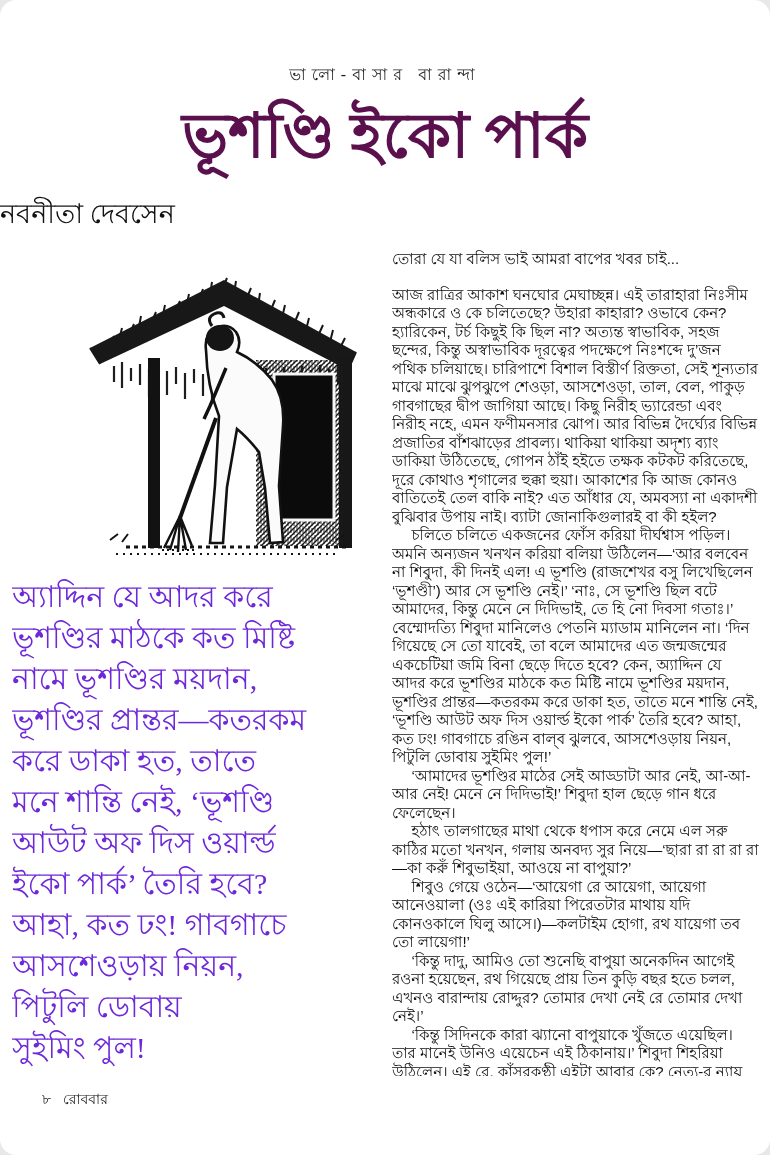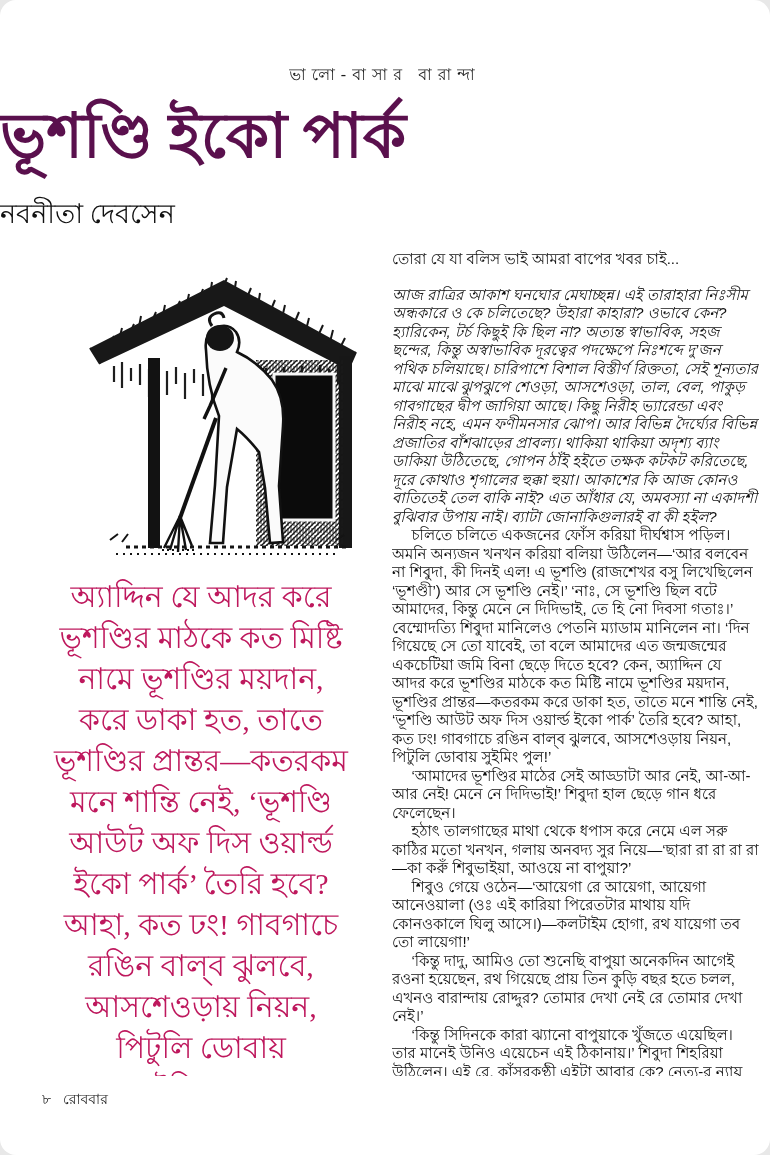--- a/index.html
+++ b/index.html
@@ -16,55 +16,55 @@
   }
   .kicker {
     position: absolute; top: 62px; left: 0; width: 770px;
     text-align: center;
     font-size: 16px; letter-spacing: 0.38em;
     color: #1c1c1c;
     white-space: nowrap;
   }
   .title {
     position: absolute; top: 88px; left: 0; width: 770px;
-    text-align: left;
+    text-align: center;
     font-size: 62px; line-height: 96px; font-weight: 700;
     color: #5a104d;
     white-space: nowrap;
   }
   .author {
     position: absolute; top: 194px; left: 0; width: 770px;
     font-size: 27px; line-height: 40px; font-weight: 400;
     color: #111111;
   }
   .illustration {
     position: absolute; left: 86px; top: 256px;
     width: 276px; height: 302px;
   }
   .pullquote {
     position: absolute; left: 12px; top: 576px;
     width: 378px; height: 500px;
-    text-align: center;
+    text-align: left;
     font-size: 30px; line-height: 41px;
-    font-weight: 500; color: #be185d;
+    font-weight: 500; color: #6d28d9;
     overflow: hidden;
   }
   .pullquote .pq-line { white-space: nowrap; }
   .bodycol {
     position: absolute; left: 392px; top: 250px;
     width: 367px; height: 826px;
     font-family: "Liberation Sans", "DejaVu Sans", sans-serif;
     font-size: 15px; line-height: 18.5px;
     color: #101010;
     text-align: left;
     overflow: hidden;
   }
   .epigraph { margin-bottom: 17px; }
   .bodycol p { text-indent: 1.3em; }
-  .bodycol p.first { text-indent: 0; font-style: italic; }
+  .bodycol p.first { text-indent: 0; }
   .footer {
     position: absolute; left: 42px; top: 1088px;
     font-family: "Liberation Sans", "DejaVu Sans", sans-serif;
     font-size: 14px; color: #1a1a1a;
     display: flex; gap: 12px; align-items: baseline;
   }
 </style>
 </head>
 <body>
 
@@ -128,27 +128,26 @@
       <path d="M40,291 H260" stroke-width="3" stroke-dasharray="4 4"></path>
       <path d="M30,298 H252" stroke-width="2" stroke-dasharray="2 5"></path>
       <path d="M24,284 l8,-6 M36,286 l6,-8 M250,284 l8,-5" stroke-width="2"></path>
     </g>
   </svg>
 
   <div class="pullquote">
     <div class="pq-line">অ্যাদ্দিন যে আদর করে</div>
     <div class="pq-line">ভূশণ্ডির মাঠকে কত মিষ্টি</div>
     <div class="pq-line">নামে ভূশণ্ডির ময়দান,</div>
+    <div class="pq-line">ভূশণ্ডির প্রান্তর—কতরকম</div>
     <div class="pq-line">করে ডাকা হত, তাতে</div>
-    <div class="pq-line">ভূশণ্ডির প্রান্তর—কতরকম</div>
     <div class="pq-line">মনে শান্তি নেই, ‘ভূশণ্ডি</div>
     <div class="pq-line">আউট অফ দিস ওয়ার্ল্ড</div>
     <div class="pq-line">ইকো পার্ক’ তৈরি হবে?</div>
     <div class="pq-line">আহা, কত ঢং! গাবগাচে</div>
-    <div class="pq-line">রঙিন বাল্‌ব ঝুলবে,</div>
     <div class="pq-line">আসশেওড়ায় নিয়ন,</div>
     <div class="pq-line">পিটুলি ডোবায়</div>
     <div class="pq-line">সুইমিং পুল!</div>
   </div>
 
   <div class="bodycol">
     <div class="epigraph">তোরা যে যা বলিস ভাই আমরা বাপের খবর চাই...</div>
     <p class="first">আজ রাত্রির আকাশ ঘনঘোর মেঘাচ্ছন্ন। এই তারাহারা নিঃসীম অন্ধকারে ও কে চলিতেছে? উহারা কাহারা? ওভাবে কেন? হ্যারিকেন, টর্চ কিছুই কি ছিল না? অত্যন্ত স্বাভাবিক, সহজ ছন্দের, কিন্তু অস্বাভাবিক দূরত্বের পদক্ষেপে নিঃশব্দে দু’জন পথিক চলিয়াছে। চারিপাশে বিশাল বিস্তীর্ণ রিক্ততা, সেই শূন্যতার মাঝে মাঝে ঝুপঝুপে শেওড়া, আসশেওড়া, তাল, বেল, পাকুড় গাবগাছের দ্বীপ জাগিয়া আছে। কিছু নিরীহ ভ্যারেন্ডা এবং নিরীহ নহে, এমন ফণীমনসার ঝোপ। আর বিভিন্ন দৈর্ঘ্যের বিভিন্ন প্রজাতির বাঁশঝাড়ের প্রাবল্য। থাকিয়া থাকিয়া অদৃশ্য ব্যাং ডাকিয়া উঠিতেছে, গোপন ঠাঁই হইতে তক্ষক কটকট করিতেছে, দূরে কোথাও শৃগালের হুক্কা হুয়া। আকাশের কি আজ কোনও বাতিতেই তেল বাকি নাই? এত আঁধার যে, অমবস্যা না একাদশী বুঝিবার উপায় নাই। ব্যাটা জোনাকিগুলারই বা কী হইল?</p>
     <p>চলিতে চলিতে একজনের ফোঁস করিয়া দীর্ঘশ্বাস পড়িল। অমনি অন্যজন খনখন করিয়া বলিয়া উঠিলেন—‘আর বলবেন না শিবুদা, কী দিনই এল! এ ভূশণ্ডি (রাজশেখর বসু লিখেছিলেন ‘ভূশণ্ডী’) আর সে ভূশণ্ডি নেই।’ ‘নাঃ, সে ভূশণ্ডি ছিল বটে আমাদের, কিন্তু মেনে নে দিদিভাই, তে হি নো দিবসা গতাঃ।’ বেম্মোদত্যি শিবুদা মানিলেও পেতনি ম্যাডাম মানিলেন না। ‘দিন গিয়েছে সে তো যাবেই, তা বলে আমাদের এত জন্মজন্মের একচেটিয়া জমি বিনা ছেড়ে দিতে হবে? কেন, অ্যাদ্দিন যে আদর করে ভূশণ্ডির মাঠকে কত মিষ্টি নামে ভূশণ্ডির ময়দান, ভূশণ্ডির প্রান্তর—কতরকম করে ডাকা হত, তাতে মনে শান্তি নেই, ‘ভূশণ্ডি আউট অফ দিস ওয়ার্ল্ড ইকো পার্ক’ তৈরি হবে? আহা, কত ঢং! গাবগাচে রঙিন বাল্‌ব ঝুলবে, আসশেওড়ায় নিয়ন, পিটুলি ডোবায় সুইমিং পুল!’</p>
     <p>‘আমাদের ভূশণ্ডির মাঠের সেই আড্ডাটা আর নেই, আ-আ-আর নেই! মেনে নে দিদিভাই!’ শিবুদা হাল ছেড়ে গান ধরে ফেলেছেন।</p>

